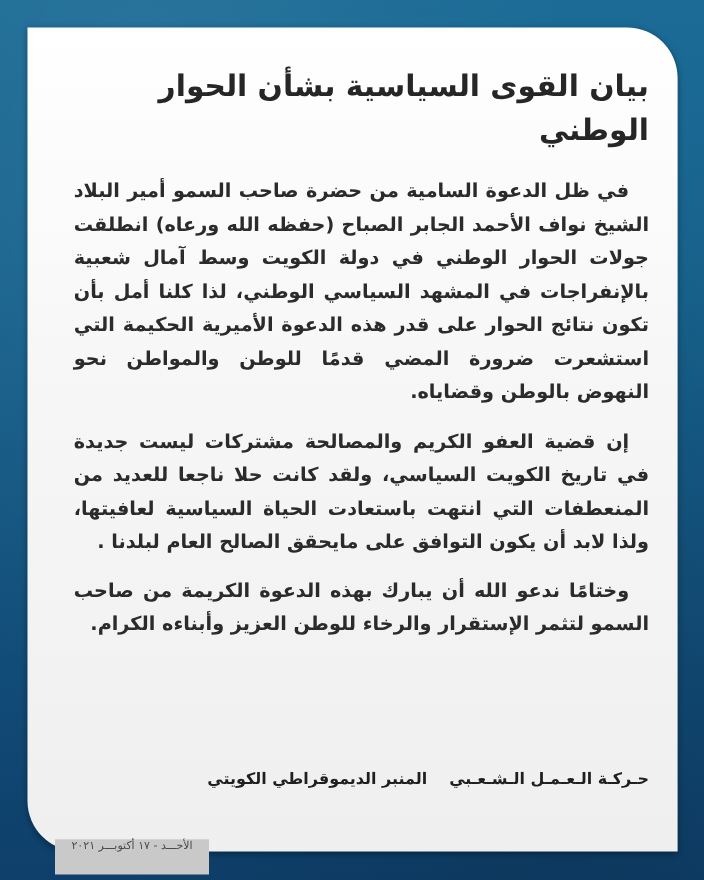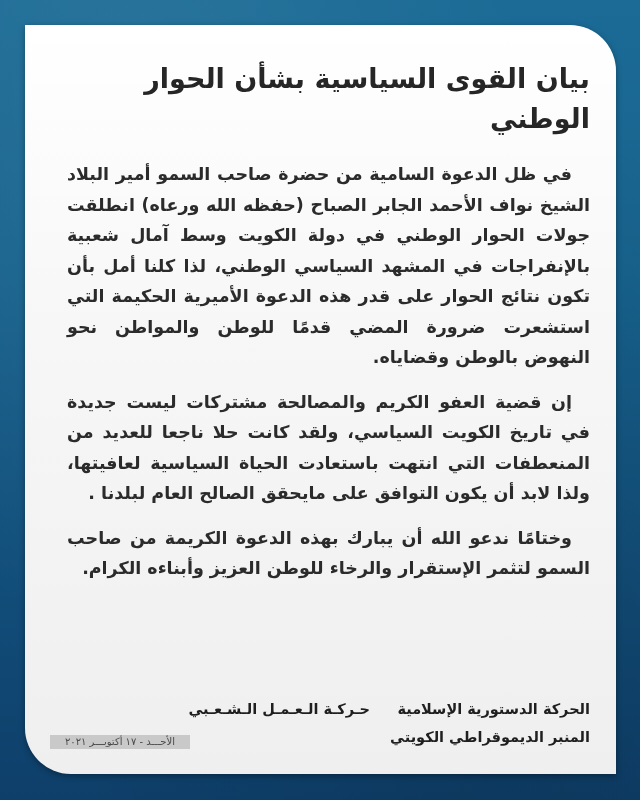--- a/index.html
+++ b/index.html
@@ -67,23 +67,23 @@
     .sig {
       font-size: 14.5px;
       font-weight: bold;
       color: #1f1f1f;
       line-height: 22px;
       white-space: nowrap;
     }
     .date-box {
       position: absolute;
       left: 25px;
-      top: 710px;
+      top: 738px;
       width: 140px;
-      height: 14px;
+      height: 32px;
       background: #c9c9c9;
       color: #4a4a4a;
       font-size: 10px;
       line-height: 14px;
       text-align: center;
       direction: rtl;
     }
   </style>
 </head>
 <body>
@@ -91,19 +91,18 @@
 <div class="bg-texture"></div>
 
 <div class="card">
   <h1 class="title">بيان القوى السياسية بشأن الحوار الوطني</h1>
 
   <p class="para">في ظل الدعوة السامية من حضرة صاحب السمو أمير البلاد الشيخ نواف الأحمد الجابر الصباح (حفظه الله ورعاه) انطلقت جولات الحوار الوطني في دولة الكويت وسط آمال شعبية بالإنفراجات في المشهد السياسي الوطني، لذا كلنا أمل بأن تكون نتائج الحوار على قدر هذه الدعوة الأميرية الحكيمة التي استشعرت ضرورة المضي قدمًا للوطن والمواطن نحو النهوض بالوطن وقضاياه.</p>
   <p class="para">إن قضية العفو الكريم والمصالحة مشتركات ليست جديدة في تاريخ الكويت السياسي، ولقد كانت حلا ناجعا للعديد من المنعطفات التي انتهت باستعادت الحياة السياسية لعافيتها، ولذا لابد أن يكون التوافق على مايحقق الصالح العام لبلدنا .</p>
   <p class="para">وختامًا ندعو الله أن يبارك بهذه الدعوة الكريمة من صاحب السمو لتثمر الإستقرار والرخاء للوطن العزيز وأبناءه الكرام.</p>
 
   <div class="signatures">
-    <div class="sig">الحركة الدستورية الإسلامية</div>
     <div class="sig">حـركـة الـعـمـل الـشـعـبي</div>
     <div class="sig">المنبر الديموقراطي الكويتي</div>
   </div>
 
   <div class="date-box">الأحـــد - ١٧ أكتوبـــر ٢٠٢١</div>
 </div>
 
 </body></html>

